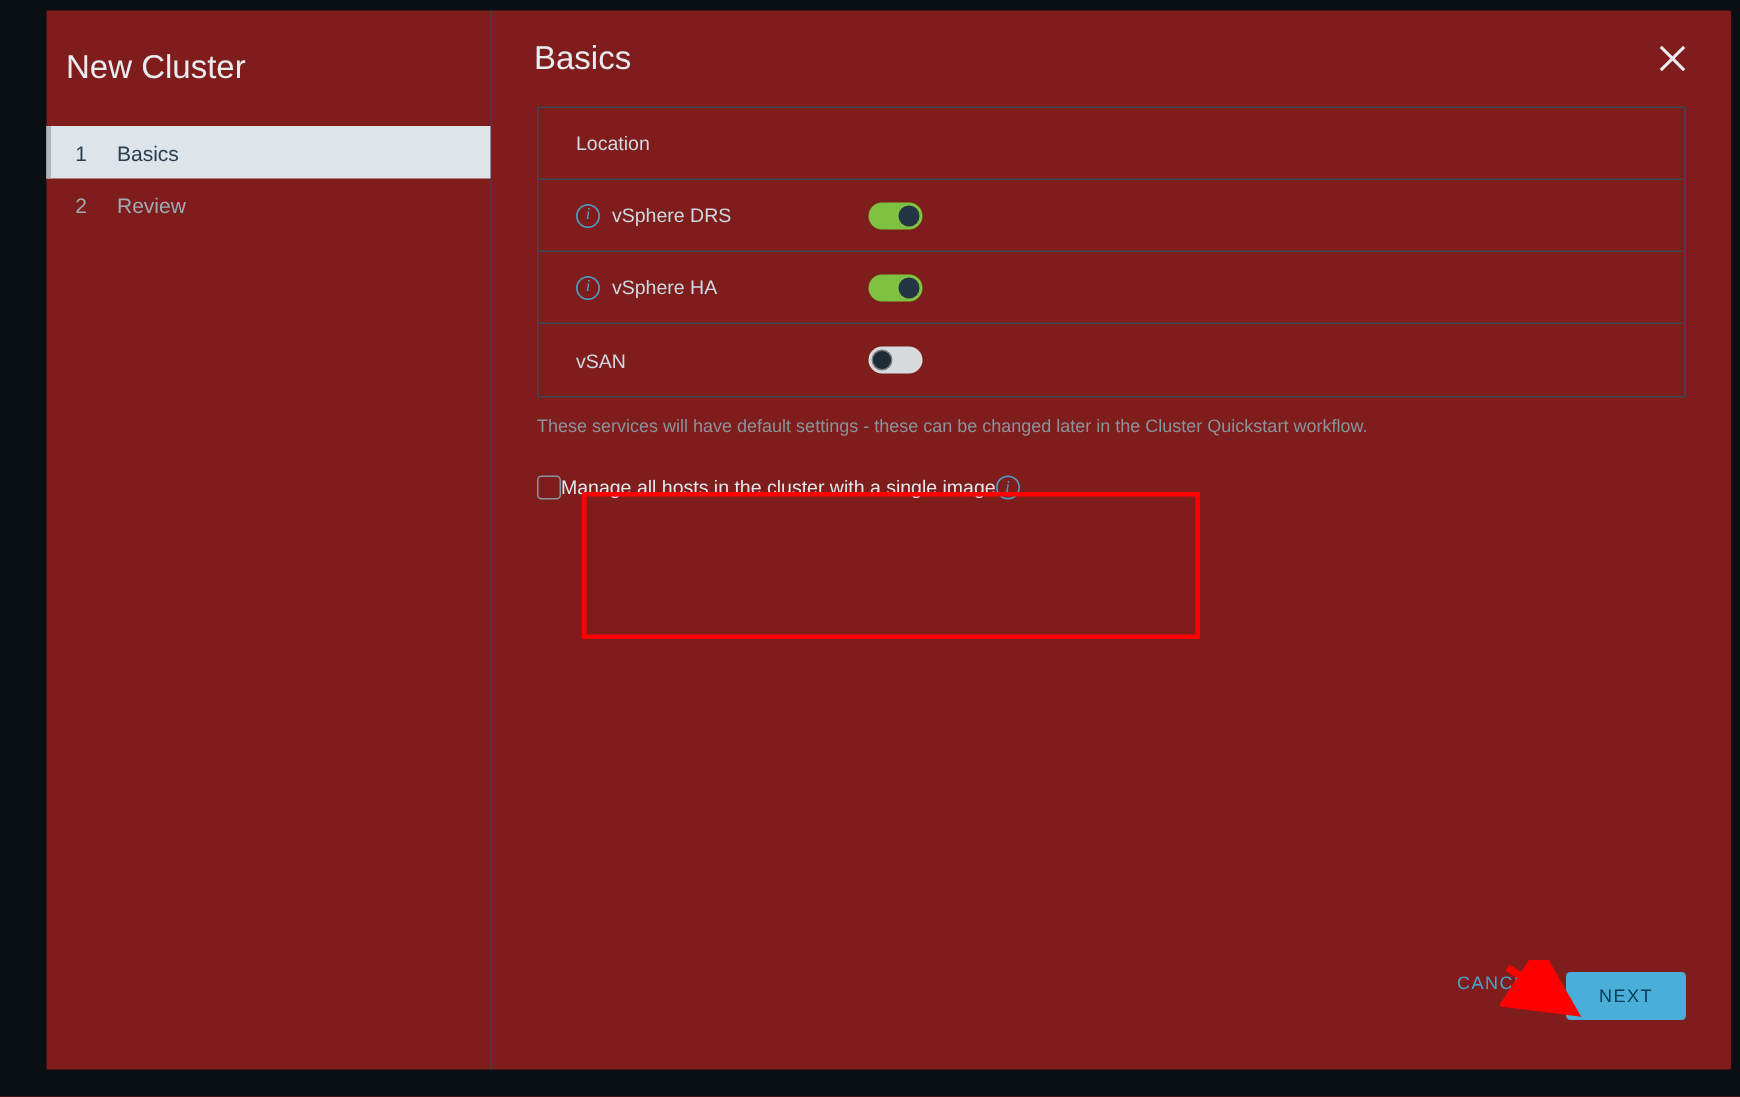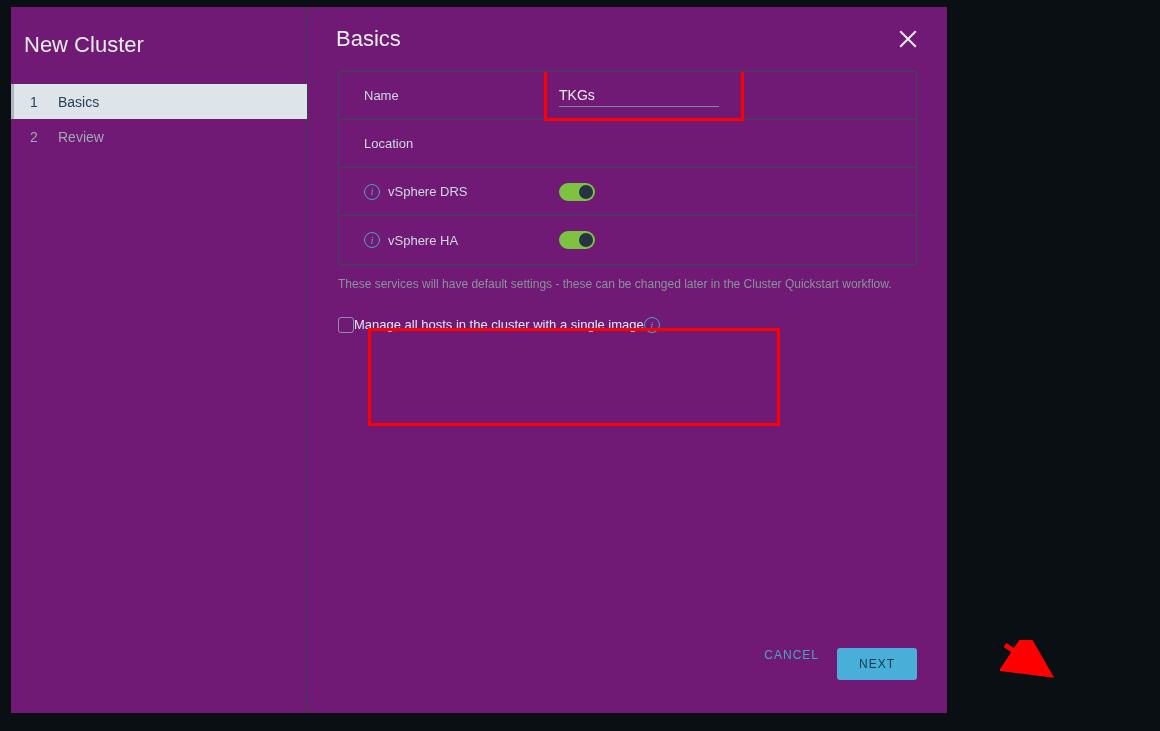--- a/index.html
+++ b/index.html
@@ -1,17 +1,17 @@
 <!DOCTYPE html>
 <html><head>
 <meta charset="utf-8">
 <style>
   * { margin:0; padding:0; box-sizing:border-box; font-family: Arial, Helvetica, sans-serif; -webkit-font-smoothing: antialiased; }
   body { width:1160px; height:731px; background:#0a0f14; position:relative; overflow:hidden; }
-  .dialog { position:absolute; left:11px; top:7px; width:936px; height:706px; background:#701a75; display:flex; }
+  .dialog { position:absolute; left:31px; top:7px; width:1123px; height:706px; background:#7f1d1d; display:flex; }
   .sidebar { width:297px; height:100%; border-right:1px solid #34414e; padding-top:25px; }
   .sidebar-title { color:#e9ecef; font-size:22px; font-weight:400; padding-left:13px; padding-bottom:14px;}
   .steps { list-style:none; margin-top:12px; }
   .step { display:flex; align-items:center; gap:14px; height:35px; padding-left:10px; border-left:3px solid transparent; color:#a0a9b4; font-size:14px; cursor:pointer; }
   .step.active { background:#dde4ea; color:#2c3e50; border-left:3px solid #b0b7be; }
   .step .num { width:20px; text-align:center; font-size:14px; }
   .main { flex:1; display:flex; flex-direction:column; }
   .main-header { display:flex; justify-content:space-between; align-items:center; height:64px; padding:0 28px; }
   .main-header h2 { color:#e9ecef; font-size:22px; font-weight:400; }
   .close-x { width:22px; height:22px; cursor:pointer; position:relative; }
@@ -66,29 +66,20 @@
 
   <div class="main">
     <div class="main-header">
       <h2>Basics</h2>
       <div class="close-x"></div>
     </div>
 
     <div class="content">
       <div class="panel">
 
-        <div class="row">
-          <div class="label-cell">
-              <span>Name</span>
-            </div>
-          <div class="value-cell">
-            <input class="name-input" value="TKGs" style="">
-          </div>
-          <div class="annot" style="left:205px; top:-3px; width:200px; height:52px;"></div>
-        </div>
 
         <div class="row">
           <div class="label-cell">
               <span>Location</span>
             </div>
         </div>
 
         <div class="row">
           <div class="label-cell">
             <span class="info-icon">i</span>
@@ -106,20 +97,30 @@
             <span class="info-icon">i</span>
             <span>vSphere HA</span>
           </div>
           <div class="value-cell">
             <div class="toggle on">
                 <div class="knob"></div>
               </div>
           </div>
         </div>
 
+        <div class="row">
+          <div class="label-cell" style="padding-left:25px;">
+            <span>vSAN</span>
+          </div>
+          <div class="value-cell">
+            <div class="toggle off">
+                <div class="knob"></div>
+              </div>
+          </div>
+        </div>
 
       </div>
 
       <div class="annot" style="left:30px; top:161px; width:412px; height:98px; position:relative; margin-top:-98px;"></div>
 
       <div class="hint">These services will have default settings - these can be changed later in the Cluster Quickstart workflow.</div>
 
       <div class="checkbox-row">
         <div class="cb"></div>
         <span>Manage all hosts in the cluster with a single image</span>

